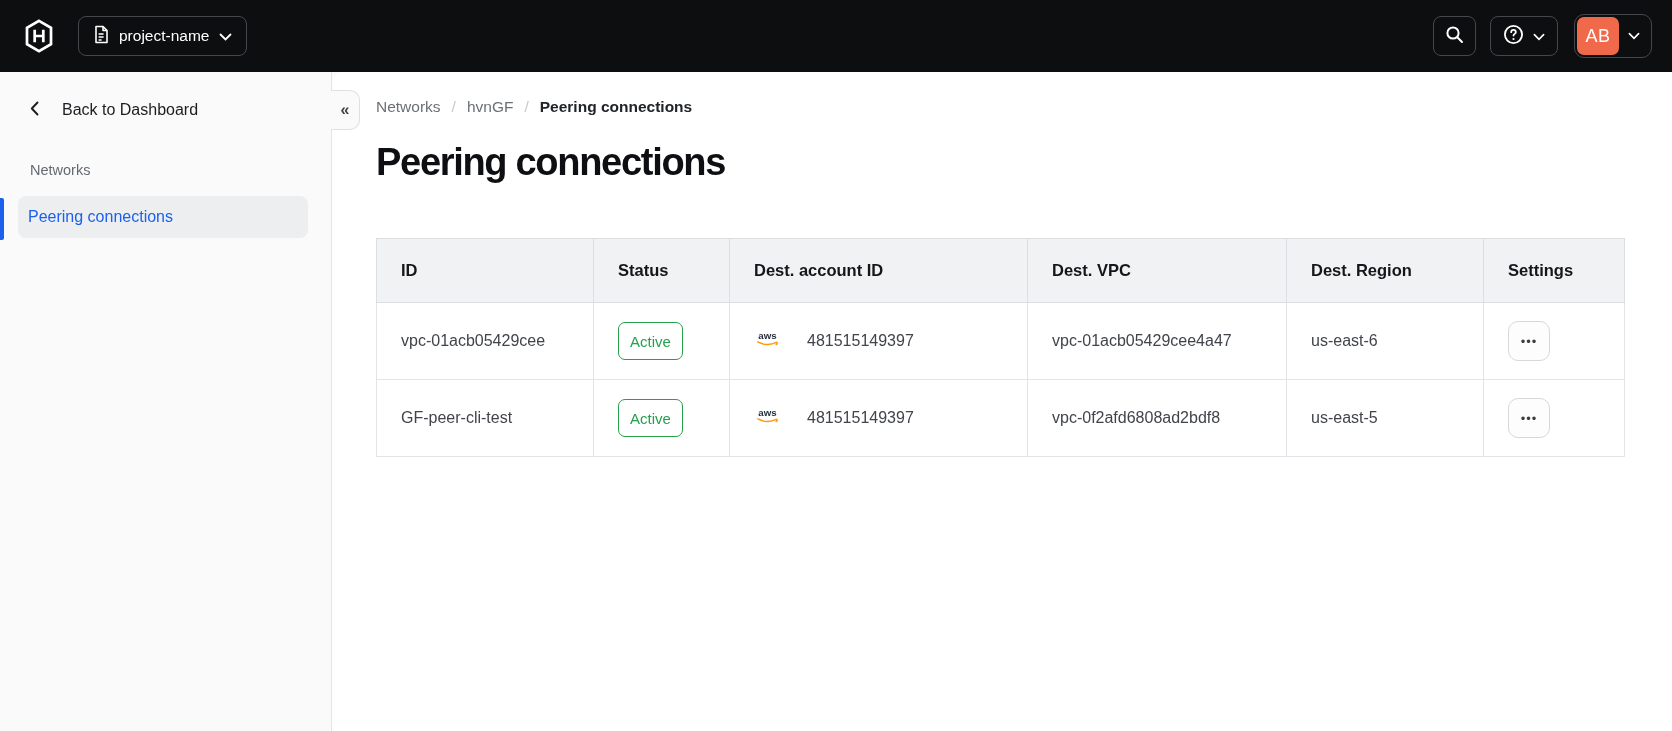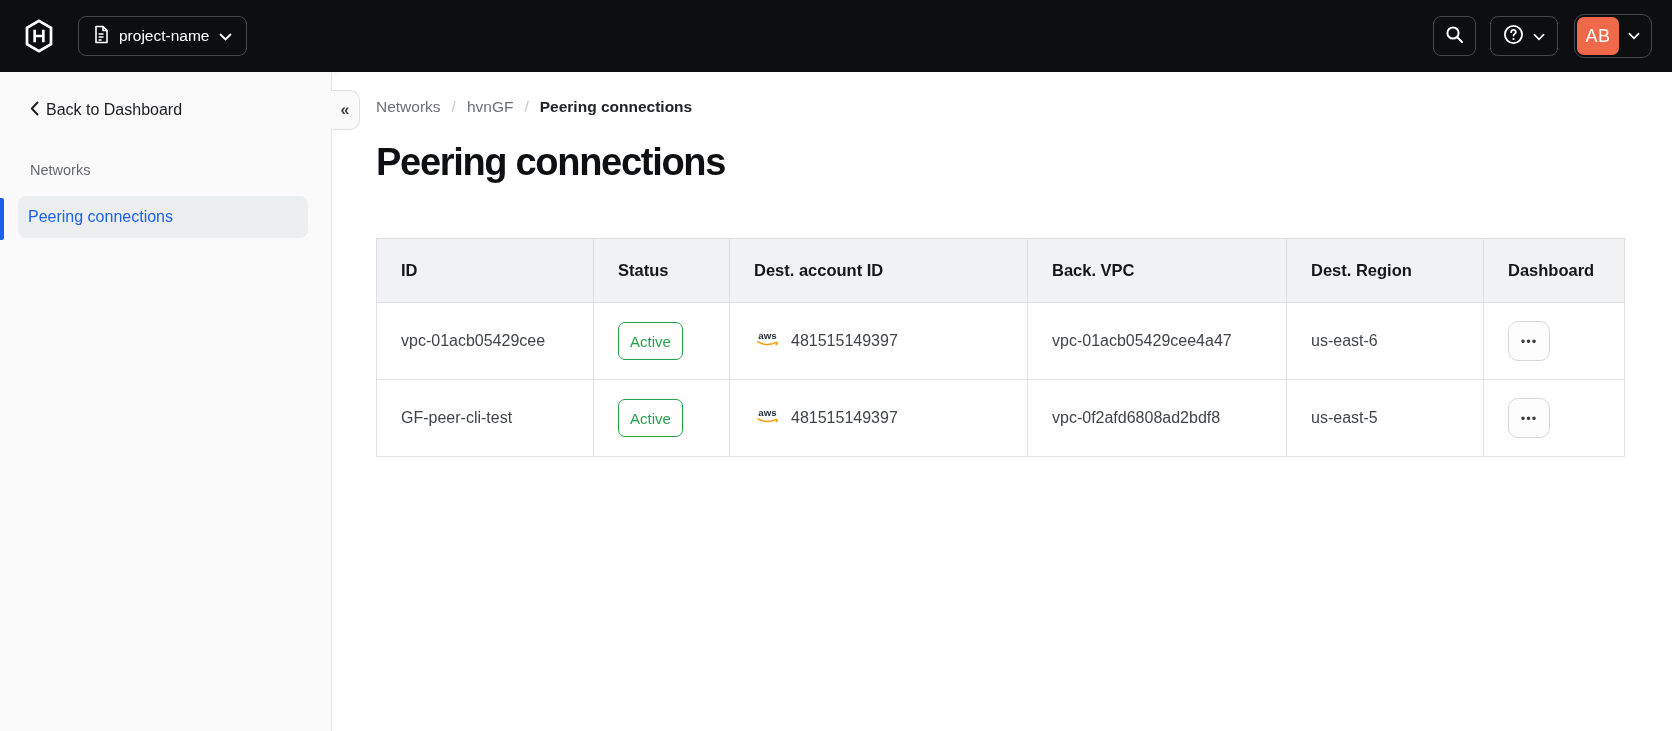--- a/index.html
+++ b/index.html
@@ -15,21 +15,21 @@
   .icon-btn { height:40px; border:1px solid #45474d; border-radius:8px; background:transparent; display:flex; align-items:center; justify-content:center; cursor:pointer; }
   .search-btn { width:43px; margin-right:14px; }
   .help-btn { padding:0 12px; gap:9px; margin-right:16px; }
   .avatar-btn { height:44px; border:1px solid #45474d; border-radius:10px; background:transparent; display:flex; align-items:center; padding:2px; cursor:pointer; }
   .avatar-badge { width:42px; height:38px; border-radius:7px; background:#f0694a; color:#fff; font-size:18px; display:flex; align-items:center; justify-content:center; letter-spacing:.5px; }
   .avatar-chev { width:30px; display:flex; justify-content:center; }
 
   
   .body-row { flex:1; display:flex; background:#fafafa; min-height:0; }
   .sidebar { width:332px; flex:0 0 332px; background:#fafafa; border-right:1px solid #e3e4e6; position:relative; padding-top:24px; }
-  .back-link { display:flex; align-items:center; gap:7px; margin-left:30px; height:28px; color:#1b1d21; font-size:16px; font-weight:500; cursor:pointer; }
+  .back-link { display:flex; align-items:center; gap:23px; margin-left:30px; height:28px; color:#1b1d21; font-size:16px; font-weight:500; cursor:pointer; }
   .section-label { margin:38px 0 0 30px; color:#656a71; font-size:14.5px; font-weight:500; }
   .nav-item { margin:18px 23px 0 18px; height:42px; background:#eceef0; border-radius:8px; display:flex; align-items:center; padding-left:10px; color:#1c61ee; font-size:16px; cursor:pointer; }
   .accent-bar { position:absolute; left:0; top:126px; width:4px; height:42px; background:#1c61ee; border-radius:0 2px 2px 0; }
 
   .main { flex:1; background:#fff; border-top-left-radius:12px; position:relative; padding:0 48px 0 44px; min-width:0; }
   .collapse-tab { position:absolute; left:-1px; top:18px; width:29px; height:40px; background:#fafafa; border:1px solid #dfe0e3; border-left:none; border-radius:0 10px 10px 0; display:flex; align-items:center; justify-content:center; color:#3f4146; font-size:16px; font-weight:700; cursor:pointer; }
 
   .breadcrumb { margin-top:26px; display:flex; align-items:center; gap:11px; font-size:15.5px; }
   .crumb-link { color:#6b7076; cursor:pointer; }
   .crumb-sep { color:#c6c8cb; }
@@ -40,21 +40,21 @@
   .create-btn { height:43px; padding:0 22px; background:#1c61ee; border:none; border-radius:6px; color:#fff; font-size:16.5px; font-family:inherit; cursor:pointer; }
 
   
   .peer-table { margin-top:50px; width:100%; border-collapse:collapse; table-layout:fixed; }
   .peer-table th, .peer-table td { border:1px solid #e2e4e7; padding:16px 24px; text-align:left; }
   .peer-table th { background:#f1f2f3; height:64px; font-size:16.5px; font-weight:600; color:#151619; border-color:#dcdee1; }
   .peer-table td { height:77px; background:#fff; font-size:16px; color:#41444b; }
   .col-settings-h { text-align:right; padding-right:20px; }
   .cell-settings { text-align:right; padding-right:16px; }
   .status-badge { display:inline-flex; align-items:center; height:38px; padding:0 11px; border:1.5px solid #26a04d; border-radius:7px; color:#26a04d; font-size:15px; background:#fff; }
-  .account-cell { display:flex; align-items:center; gap:10px; }
+  .account-cell { display:flex; align-items:center; gap:26px; }
   .ellipsis-btn { width:42px; height:40px; border:1px solid #d7d8db; border-radius:10px; background:#fdfdfd; color:#3c3e42; font-size:13px; letter-spacing:1px; cursor:pointer; font-family:inherit; line-height:1; }
 </style>
 </head>
 <body>
 
 <div class="app">
 
   <header class="topbar">
     <span class="logo">
       <svg width="30" height="34" viewBox="0 0 26 30" fill="none">
@@ -159,23 +159,23 @@
             <col style="width:298px">
           <col style="width:259px">
             <col style="width:197px">
             <col style="width:141px">
         </colgroup>
         <thead>
           <tr>
             <th>ID</th>
             <th>Status</th>
             <th>Dest. account ID</th>
-            <th>Back. VPC</th>
+            <th>Dest. VPC</th>
             <th>Dest. Region</th>
-            <th class="col-settings-h">Dashboard</th>
+            <th class="col-settings-h">Settings</th>
           </tr>
         </thead>
         <tbody>
           <tr>
             <td>vpc-01acb05429cee</td>
             <td>
               <span class="status-badge">Active</span>
             </td>
             <td>
               <span class="account-cell">

